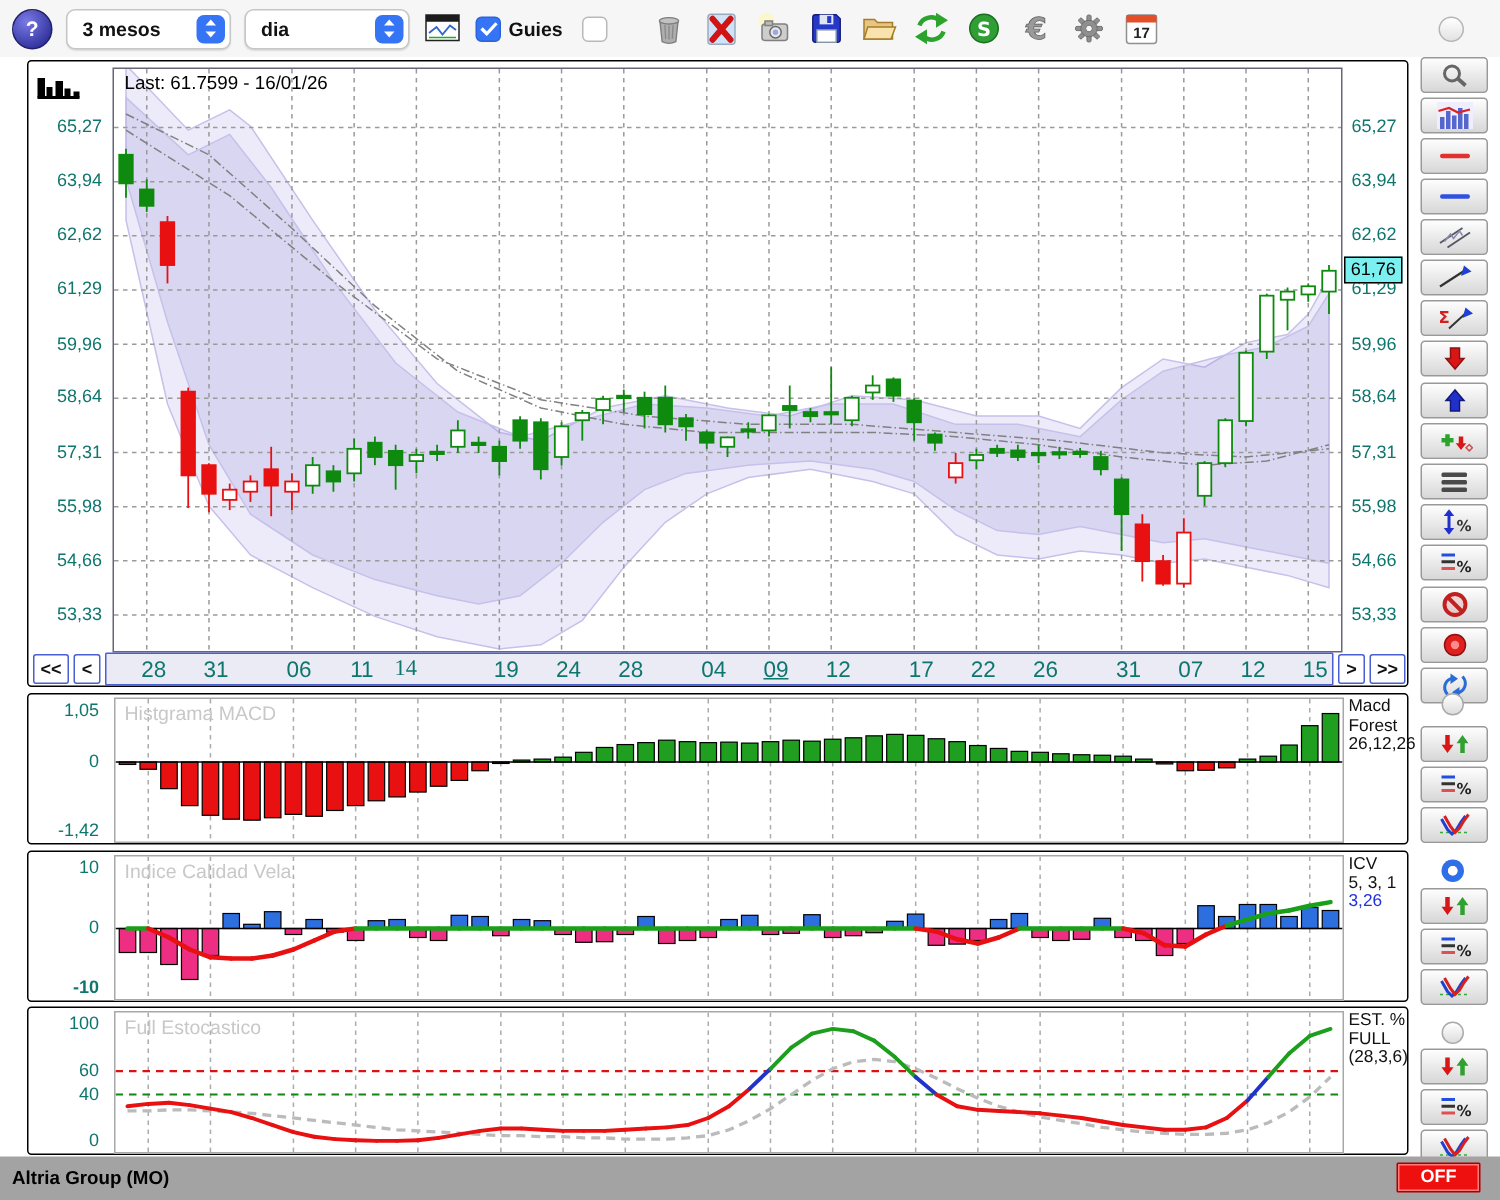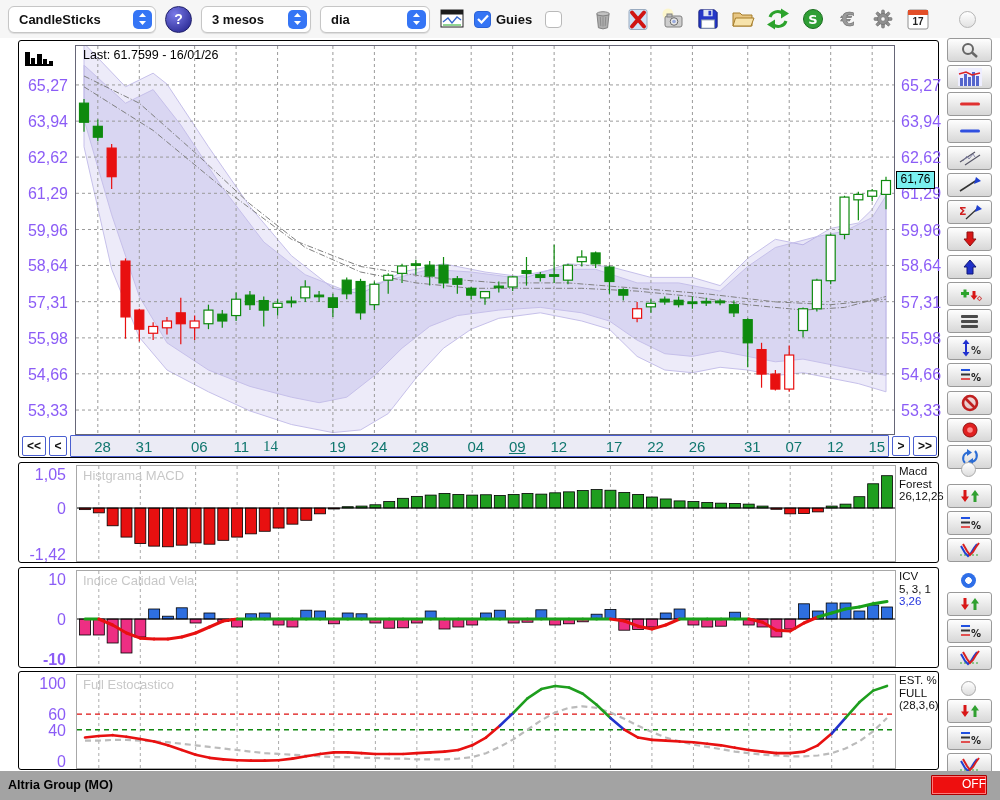--- a/index.html
+++ b/index.html
@@ -14,21 +14,21 @@
   .cb.on{background:#3575f5;border-color:#2c63d6}
   .iconbtn{width:26px;height:24px;display:flex;align-items:center;justify-content:center;background:none;border:none;padding:0;flex:none}
   .tradio{width:15px;height:15px;border-radius:50%;background:linear-gradient(#fff,#e2e2e2);border:1px solid #b5b5b5;margin-left:auto;margin-right:16px}
   
   .frame{position:absolute;left:18px;width:921px;background:#fff;border:1px solid #000;border-radius:3px;box-sizing:border-box}
   #mainframe{top:40px;height:418px}
   #mainsvg{position:absolute;left:56px;top:4px;border:1px solid #667;background:#fff}
   .axis{position:absolute;top:0;height:100%}
   #axL{left:0;width:56px}
   #axR{left:876px;width:43px}
-  .axlab{position:absolute;font-size:16px;color:#8b5cf6;white-space:nowrap}
+  .axlab{position:absolute;font-size:12px;color:#0f766e;white-space:nowrap}
   #axL .axlab{right:7px}
   #axR .axlab{left:6px}
   .lastlbl{position:absolute;left:64px;top:7px;font-size:12.5px;color:#000;z-index:3}
   .pricetag{position:absolute;left:1px;width:37px;height:16px;background:#7af0f0;border:1px solid #000;font-size:12px;line-height:15px;text-align:center;z-index:2}
   .volicon{position:absolute;left:5px;top:8px}
   
   .navbar{position:absolute;left:2px;top:393px;width:915px;height:23px;display:flex;align-items:center;gap:3px;padding:0 1px}
   .navbtn{border:1px solid #4a5fd0;background:#fff;border-radius:2px;font-size:12px;font-weight:700;color:#111;height:20px;padding:0 4px;min-width:18px;font-family:"Liberation Sans",sans-serif}
   .datestrip{flex:1;position:relative;height:20px;border:1px solid #4a5fd0;background:#ebebf5;border-radius:1px}
   .datestrip span{position:absolute;top:2px;width:28px;text-align:right;font-size:15px;color:#0f766e}
@@ -44,35 +44,26 @@
   .pright{position:absolute;left:880px;top:2px;font-size:11.5px;line-height:12.5px;color:#111;white-space:nowrap}
   
   .sidebar{position:absolute;left:944px;top:36px;width:56px;height:760px}
   .sbtn{position:absolute;left:3px;width:45px;height:24px;background:linear-gradient(#fefefe,#d7d7d7);border:1px solid #999;border-radius:3px;display:flex;align-items:center;justify-content:center;box-sizing:border-box}
   .srad{position:absolute;left:17px;width:15px;height:15px;border-radius:50%;background:linear-gradient(#fff,#ddd);border:1px solid #aaa;box-sizing:border-box}
   .srad.on{border:none;background:radial-gradient(circle,#fff 0 3px,#2f6fe8 3.5px 8px)}
   
   .statusbar{position:absolute;top:771px;left:0;width:1000px;height:29px;background:#a3a3a3}
   .sym{position:absolute;left:8px;top:7px;font-size:12.5px;font-weight:700;color:#000}
   .cfgpath{position:absolute;left:120px;right:95px;top:7px;text-align:center;font-size:12px;font-weight:700;color:#1515cc;white-space:nowrap;overflow:hidden}
-  .offbtn{position:absolute;right:13px;top:4px;width:54px;height:18px;background:#ee0f0f;border:1px solid #a00;color:#fff;font-size:12px;font-weight:400;text-align:right;line-height:17px;border-radius:1px;box-shadow:inset 0 0 0 1px #ff7a7a}
+  .offbtn{position:absolute;right:13px;top:4px;width:54px;height:18px;background:#ee0f0f;border:1px solid #a00;color:#fff;font-size:12px;font-weight:700;text-align:center;line-height:17px;border-radius:1px;box-shadow:inset 0 0 0 1px #ff7a7a}
 </style>
 </head>
 <body>
 
 <div class="toolbar">
-  <div class="select" style="width:136px">
-    <span>CandleSticks</span>
-    <span class="cap">
-        <svg width="9" height="14">
-          <polygon points="4.5,1 8,5 1,5" fill="#fff"></polygon>
-          <polygon points="4.5,13 8,9 1,9" fill="#fff"></polygon>
-        </svg>
-      </span>
-  </div>
   <div class="helpbtn">?</div>
   <div class="select" style="width:98px">
     <span>3 mesos</span>
     <span class="cap">
         <svg width="9" height="14">
           <polygon points="4.5,1 8,5 1,5" fill="#fff"></polygon>
           <polygon points="4.5,13 8,9 1,9" fill="#fff"></polygon>
         </svg>
       </span>
   </div>

